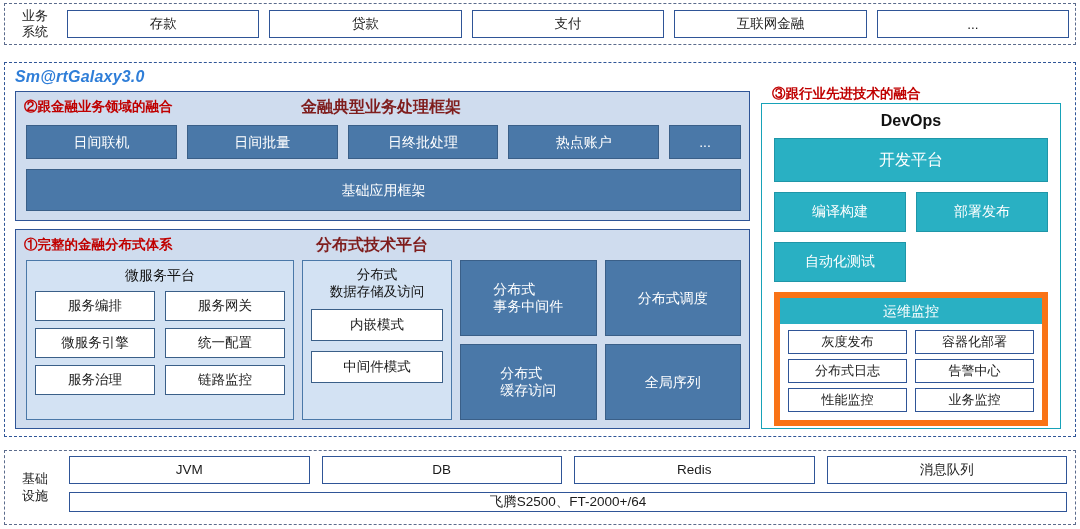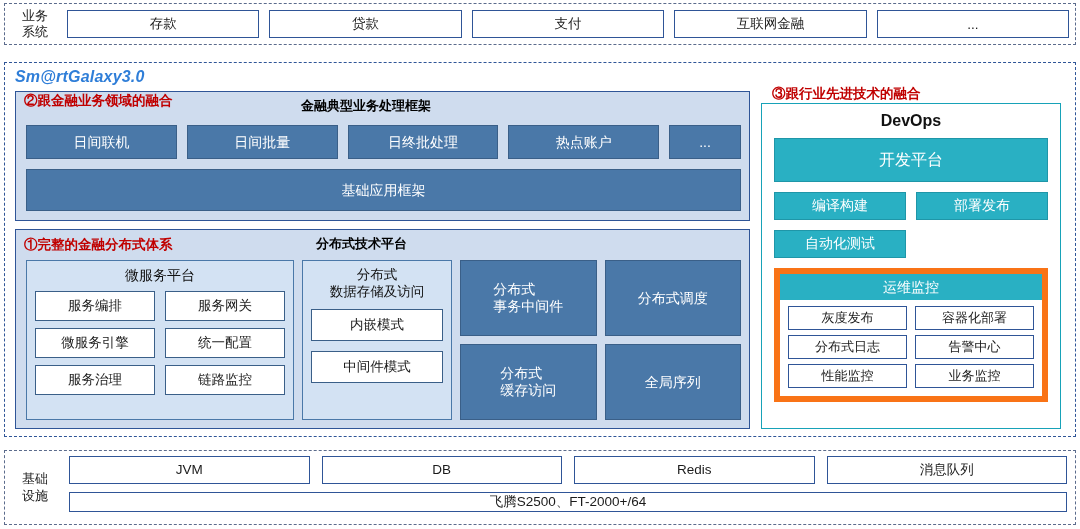--- a/index.html
+++ b/index.html
@@ -112,39 +112,39 @@
   .group-a { top: 0; height: 130px; }
   .group-b { top: 138px; height: 200px; }
 
   .anno {
     position: absolute;
     font-size: 13.5px;
     font-weight: bold;
     color: #c00000;
     white-space: nowrap;
   }
-  .anno-2 { left: 8px; top: 0; }
+  .anno-2 { left: 8px; top: 6px; }
   .anno-1 { left: 8px; top: 6px; }
   .anno-3 {
     position: absolute;
     left: 756px;
     top: 22px;
     font-size: 13.5px;
     font-weight: bold;
     color: #c00000;
     white-space: nowrap;
     margin-left: 11px;
   }
 
   .group-title {
     position: absolute;
     top: 5px;
-    font-size: 13px;
+    font-size: 16px;
     font-weight: bold;
-    color: #000000;
+    color: #7f1d1d;
   }
 
   .blue-cell {
     background: #4a78a8;
     border: 1px solid #3a5f88;
     color: #ffffff;
     display: flex;
     align-items: center;
     justify-content: center;
     font-size: 14px;
@@ -257,21 +257,21 @@
     font-size: 14px;
     box-sizing: border-box;
   }
   .devops-main { height: 44px; font-size: 16px; margin-bottom: 10px; }
   .devops-grid {
     display: grid;
     grid-template-columns: 1fr 1fr;
     gap: 10px;
     margin-bottom: 10px;
   }
-  .devops-grid .cyan-cell { height: 28px; }
+  .devops-grid .cyan-cell { height: 40px; }
 
   .ops-box {
     border: 6px solid #f97316;
     background: #ffffff;
     box-sizing: border-box;
     padding: 0;
   }
   .ops-head {
     background: #29b0c3;
     color: #fff;

